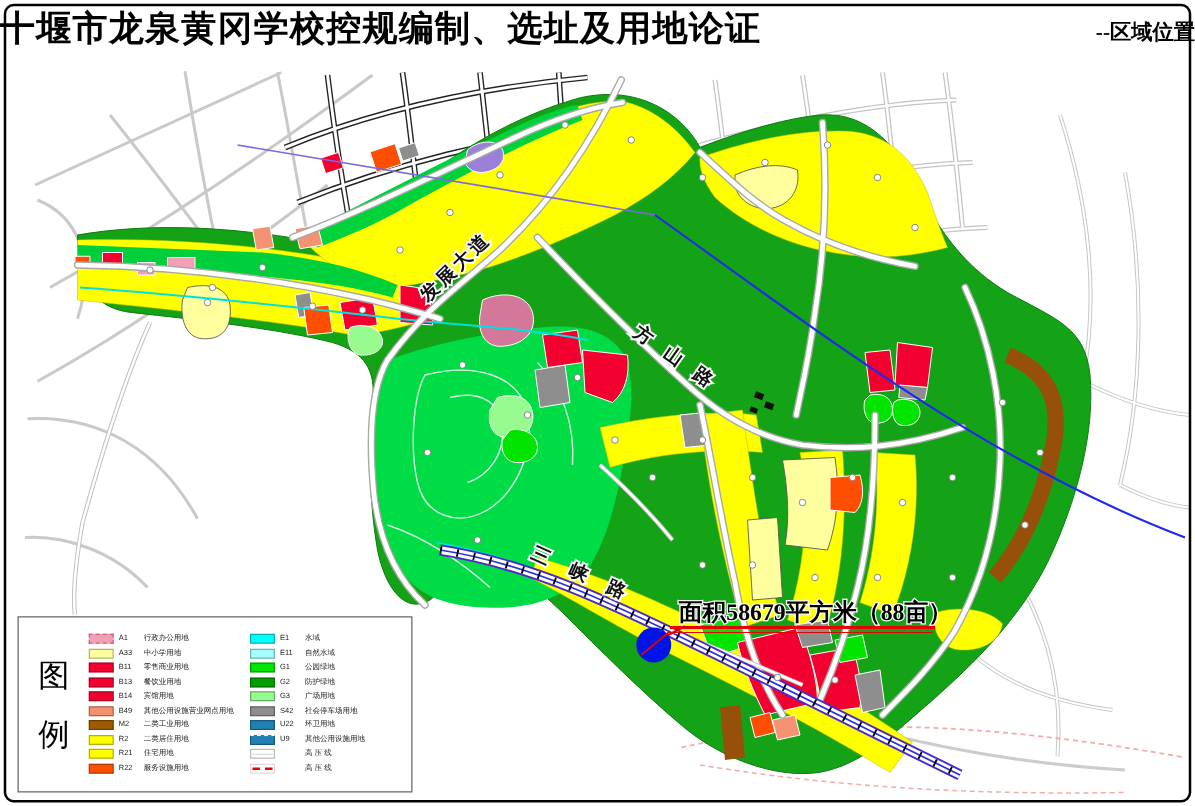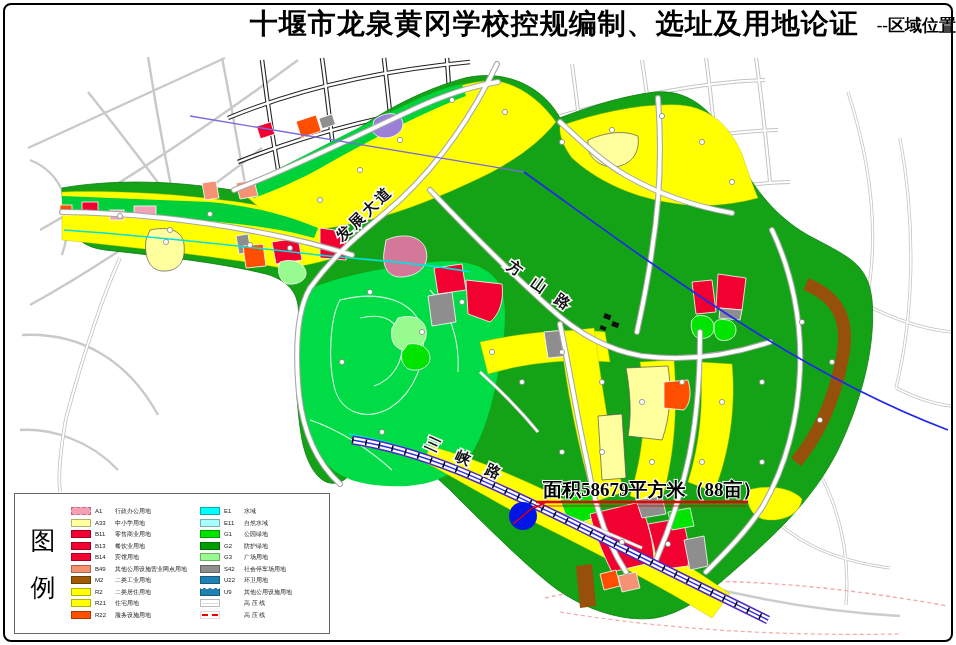--- a/index.html
+++ b/index.html
@@ -1,19 +1,19 @@
 <!DOCTYPE html>
 <html><head>
 <meta charset="utf-8">
 <style>
   html,body{margin:0;padding:0}
   body{width:956px;height:645px;position:relative;background:#fff;overflow:hidden;
        font-family:"Liberation Sans",sans-serif;color:#000}
   .frame{position:absolute;inset:3px;border:2px solid #000;border-radius:8px;pointer-events:none;z-index:30}
-  .titlebar{position:absolute;top:9px;left:0;right:0;display:flex;justify-content:flex-end;
+  .titlebar{position:absolute;top:9px;left:0;right:0;display:flex;justify-content:space-between;
             align-items:flex-end;gap:18px;z-index:20}
   .maintitle{margin:0;font-family:"Liberation Serif",serif;font-weight:bold;font-size:28px;
              letter-spacing:1px;line-height:1.1}
   .subtitle{font-family:Liberation Serif, serif;font-weight:bold;font-size:17px;padding-bottom:3px}
   svg.map{position:absolute;left:0;top:0;z-index:5}
   
   .legend{position:absolute;left:14px;top:493px;width:316px;height:141px;border:1px solid #666;
           background:#fff;display:flex;z-index:25;box-sizing:border-box}
   .legend-head{width:56px;display:flex;flex-direction:column;align-items:center;justify-content:center;
                gap:14px;font-family:"Liberation Serif",serif;font-size:25px}

